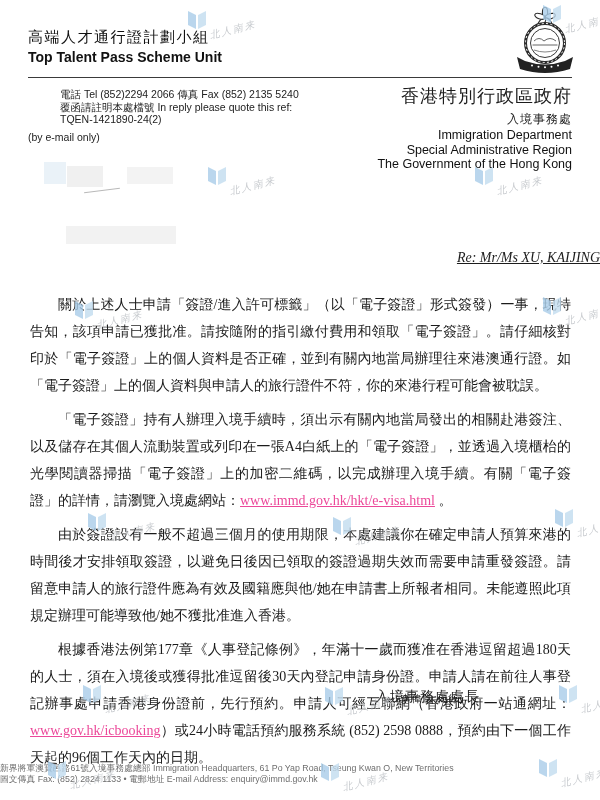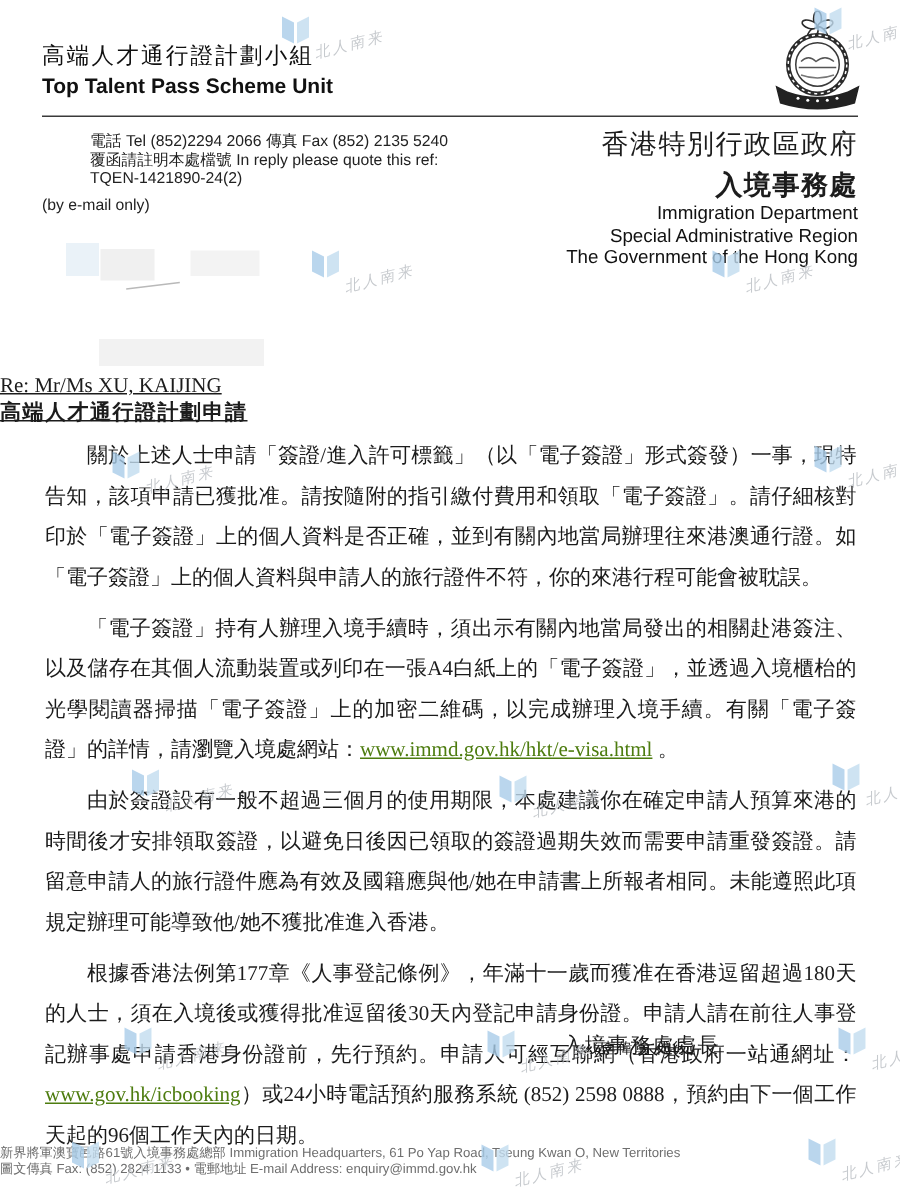--- a/index.html
+++ b/index.html
@@ -10,36 +10,36 @@
   .lh-left{position:absolute;left:28px;top:28px;}
   .unit-zh{font-size:15px;letter-spacing:1.5px;color:#111;}
   .unit-en{font-family:"Liberation Sans","DejaVu Sans",sans-serif;font-weight:bold;font-size:14px;margin-top:2px;color:#111;}
   .lh-rule{position:absolute;left:28px;top:77px;width:544px;border-top:1.6px solid #3a3a3a;}
   .lh-details{position:absolute;left:28px;top:88px;font-family:"Liberation Sans","DejaVu Sans",sans-serif;
               font-size:10.5px;line-height:12.5px;color:#222;margin-left:32px;}
   .byemail{position:absolute;left:28px;top:131px;font-family:"Liberation Sans","DejaVu Sans",sans-serif;
            font-size:10.5px;color:#222;}
   .lh-right{position:absolute;right:28px;top:84px;text-align:right;}
   .gov-zh{font-size:18px;letter-spacing:1px;}
-  .dept-zh{font-size:18px;font-weight:bold;letter-spacing:1px;margin-top:3px;}
+  .dept-zh{font-size:12px;font-weight:normal;letter-spacing:1px;margin-top:3px;}
   .dept-en,.gov-en{font-family:"Liberation Sans","DejaVu Sans",sans-serif;font-weight:normal;font-size:12.5px;line-height:14.5px;color:#111;}
 
   
   .emblem{position:absolute;left:505px;top:7px;width:80px;height:68px;}
 
   
-  .subject{position:absolute;left:0;top:249px;width:600px;text-align:left;font-size:14px;line-height:17px;}
+  .subject{position:absolute;left:0;top:249px;width:600px;text-align:right;font-size:14px;line-height:17px;font-style:italic;}
   .subject .s1{text-decoration:underline;}
   .subject .s2{text-decoration:underline;font-weight:bold;letter-spacing:1px;margin-top:1px;}
 
   
   .letter-body{position:absolute;left:30px;top:291px;width:541px;font-size:14px;
                text-align:justify;color:#1b1b1b;}
   .letter-body p{margin:0 0 7px 0;line-height:27px;text-indent:2em;}
-  a.doclink{color:#4d7c0f;text-decoration:underline;}
+  a.doclink{color:#ec4899;text-decoration:underline;}
 
   
   .sig-title{position:absolute;right:120px;top:688px;font-size:14px;letter-spacing:1px;}
   .sig-name{position:absolute;right:130px;top:692px;font-size:10px;letter-spacing:1px;}
 
   
   .pfooter{position:absolute;left:0;top:763px;width:600px;text-align:left;
            font-family:"Liberation Sans","DejaVu Sans",sans-serif;font-size:8.8px;line-height:10.8px;color:#6e6e6e;white-space:nowrap;}
 
   
@@ -109,21 +109,20 @@
           <circle cx="33.5" cy="59.8" r="1"></circle>
         <circle cx="40" cy="60.2" r="1"></circle>
           <circle cx="46.5" cy="59.8" r="1"></circle>
           <circle cx="53" cy="58.5" r="1"></circle>
       </g>
     </svg>
   </div>
 
   <div class="subject">
     <div class="s1">Re: Mr/Ms XU, KAIJING</div>
-    <div class="s2">高端人才通行證計劃申請</div>
   </div>
 
   <div class="letter-body">
     <p>關於上述人士申請「簽證/進入許可標籤」（以「電子簽證」形式簽發）一事，現特告知，該項申請已獲批准。請按隨附的指引繳付費用和領取「電子簽證」。請仔細核對印於「電子簽證」上的個人資料是否正確，並到有關內地當局辦理往來港澳通行證。如「電子簽證」上的個人資料與申請人的旅行證件不符，你的來港行程可能會被耽誤。</p>
     <p><span>「電子簽證」持有人辦理入境手續時，須出示有關內地當局發出的相關赴港簽注、以及儲存在其個人流動裝置或列印在一張A4白紙上的「電子簽證」，並透過入境櫃枱的光學閱讀器掃描「電子簽證」上的加密二維碼，以完成辦理入境手續。有關「電子簽證」的詳情，請瀏覽入境處網站：</span><a class="doclink" href="#">www.immd.gov.hk/hkt/e-visa.html</a><span> 。</span></p>
     <p>由於簽證設有一般不超過三個月的使用期限，本處建議你在確定申請人預算來港的時間後才安排領取簽證，以避免日後因已領取的簽證過期失效而需要申請重發簽證。請留意申請人的旅行證件應為有效及國籍應與他/她在申請書上所報者相同。未能遵照此項規定辦理可能導致他/她不獲批准進入香港。</p>
     <p><span>根據香港法例第177章《人事登記條例》，年滿十一歲而獲准在香港逗留超過180天的人士，須在入境後或獲得批准逗留後30天內登記申請身份證。申請人請在前往人事登記辦事處申請香港身份證前，先行預約。申請人可經互聯網（香港政府一站通網址：</span><a class="doclink" href="#">www.gov.hk/icbooking</a><span>）或24小時電話預約服務系統 (852) 2598 0888，預約由下一個工作天起的96個工作天內的日期。</span></p>
   </div>
 
   <div class="sig-title">入境事務處處長</div>

